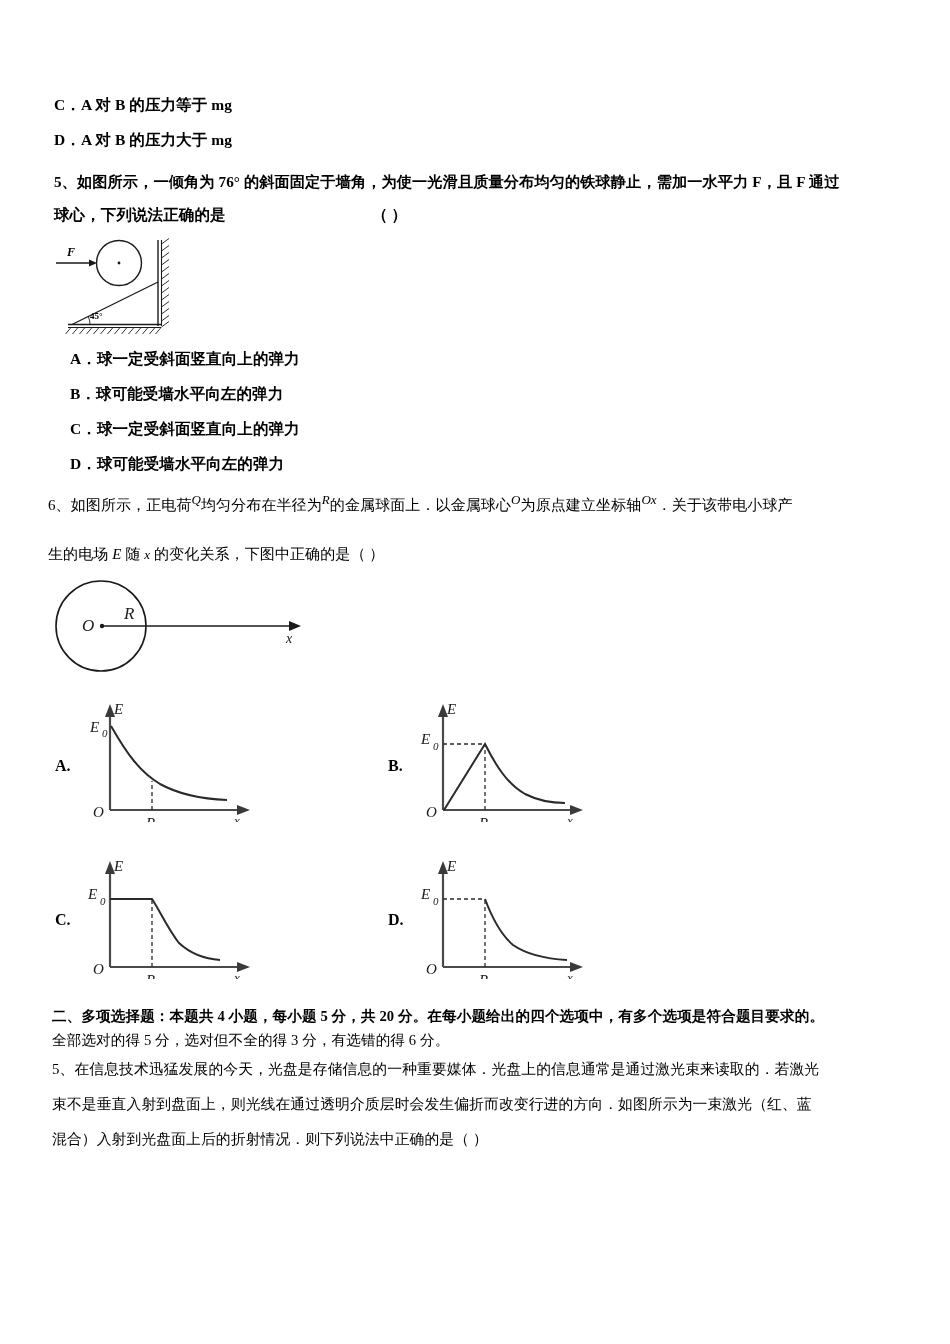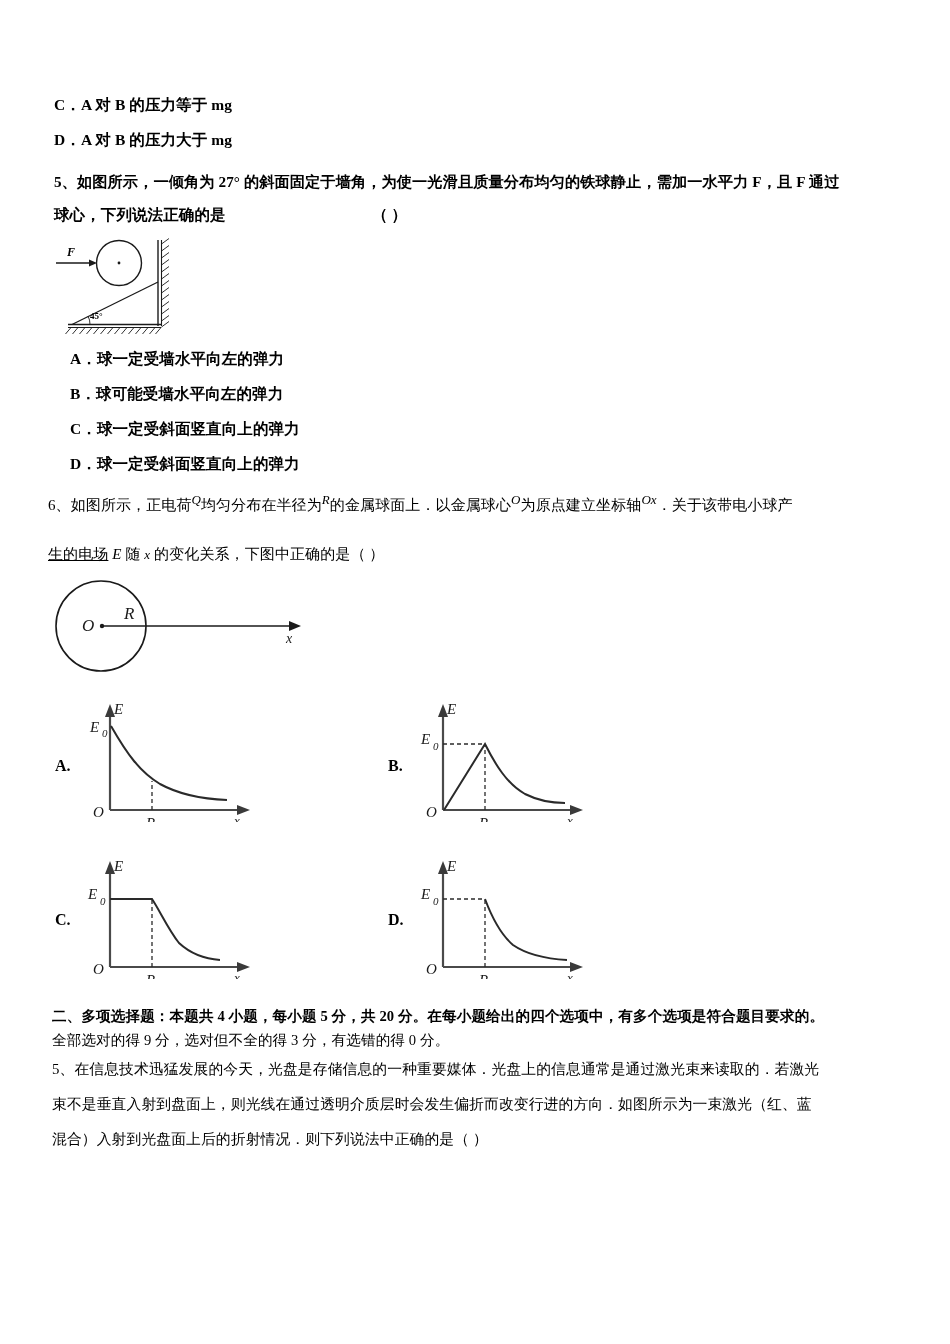--- a/index.html
+++ b/index.html
@@ -78,21 +78,21 @@
 </style>
 </head>
 <body>
 
 <div class="page">
 
   <div class="line opt" style="left:42px; top:95px;">C．A 对 B 的压力等于 mg</div>
 
   <div class="line opt" style="left:42px; top:130px;">D．A 对 B 的压力大于 mg</div>
 
-  <div class="line q-line" style="left:42px; top:172px; font-size:15.2px;">5、如图所示，一倾角为 27°  的斜面固定于墙角，为使一光滑且质量分布均匀的铁球静止，需加一水平力 F，且 F 通过</div>
+  <div class="line q-line" style="left:42px; top:172px; font-size:15.2px;">5、如图所示，一倾角为 76°  的斜面固定于墙角，为使一光滑且质量分布均匀的铁球静止，需加一水平力 F，且 F 通过</div>
 
   <div class="line q-line" style="left:42px; top:205px;">球心，下列说法正确的是</div>
 
   <div class="line q-line" style="left:360px; top:205px;">（     ）</div>
 
   <div class="fig" style="left:38px; top:238px;">
     <svg width="150" height="100" viewBox="0 0 150 100">
 
       <line x1="108" y1="2" x2="108" y2="88" stroke="#1a1a1a" stroke-width="1.4"></line>
       <line x1="111.5" y1="2" x2="111.5" y2="88" stroke="#1a1a1a" stroke-width="1.1"></line>
@@ -141,31 +141,31 @@
 
       <circle cx="69" cy="25" r="22.5" fill="none" stroke="#1a1a1a" stroke-width="1.4"></circle>
       <circle cx="69" cy="25" r="1.4" fill="#1a1a1a"></circle>
 
       <line x1="6" y1="25" x2="42" y2="25" stroke="#1a1a1a" stroke-width="1.3"></line>
       <polygon points="47,25 39,21.6 39,28.4" fill="#1a1a1a"></polygon>
       <text class="lbl-italic lbl-bold" x="17" y="18" font-size="12" font-style="italic" font-weight="bold">F</text>
     </svg>
   </div>
 
-  <div class="line opt" style="left:58px; top:349px;">A．球一定受墙水平向左的弹力</div>
+  <div class="line opt" style="left:58px; top:349px;">A．球一定受斜面竖直向上的弹力</div>
   <div class="line opt" style="left:58px; top:384px;text-align:right;">B．球可能受墙水平向左的弹力</div>
   <div class="line opt" style="left:58px; top:419px;">C．球一定受斜面竖直向上的弹力</div>
-  <div class="line opt" style="left:58px; top:454px;">D．球一定受斜面竖直向上的弹力</div>
+  <div class="line opt" style="left:58px; top:454px;">D．球可能受墙水平向左的弹力</div>
 
   <div class="line" style="left:36px; top:490px; font-size:15px; font-weight:normal;">
     <span class="cn" style="font-weight:normal;">6、如图所示，正电荷</span><span class="sup">Q</span><span class="cn" style="font-weight:normal;">均匀分布在半径为</span><span class="sup">R</span><span class="cn" style="font-weight:normal;">的金属球面上．以金属球心</span><span class="sup">O</span><span class="cn" style="font-weight:normal;">为原点建立坐标轴</span><span class="sup">Ox</span><span class="cn" style="font-weight:normal;">．关于该带电小球产</span>
   </div>
 
   <div class="line" style="left:36px; top:545px; font-size:15px; font-weight:normal;">
-    <span class="cn" style="font-weight:normal;text-decoration:underline;">生的电场</span>
+    <span class="cn" style="font-weight:normal;">生的电场</span>
     <span class="mi">E</span>
     <span class="cn" style="font-weight:normal;">随</span>
     <span class="mi" style="font-size:13px;">x</span>
     <span class="cn" style="font-weight:normal;margin-top:46px;">的变化关系，下图中正确的是（    ）</span>
   </div>
 
   <div class="fig" style="left:36px; top:578px;">
     <svg width="270" height="100" viewBox="0 0 270 100">
       <circle cx="53" cy="48" r="45" fill="none" stroke="#1a1a1a" stroke-width="1.6"></circle>
       <circle cx="54" cy="48" r="2.2" fill="#1a1a1a"></circle>
@@ -252,19 +252,19 @@
       <text class="lbl-italic" x="32" y="22" font-size="15">E</text>
       <text class="lbl-italic" x="6" y="50" font-size="15">E</text>
       <text class="lbl-italic" x="18" y="56" font-size="11">0</text>
       <text class="lbl-italic" x="11" y="125" font-size="15">O</text>
       <text class="lbl-italic" x="64" y="136" font-size="15">R</text>
       <text class="lbl-italic" x="152" y="133" font-size="13">x</text>
     </svg>
   </div>
 
   <div class="line" style="left:40px; top:1007px; font-size:14.6px; font-weight:bold;">二、多项选择题：本题共 4 小题，每小题 5 分，共 20 分。在每小题给出的四个选项中，有多个选项是符合题目要求的。</div>
-  <div class="line" style="left:40px; top:1031px; font-size:14.6px; font-weight:normal;">全部选对的得 9 分，选对但不全的得 3 分，有选错的得 0 分。</div>
+  <div class="line" style="left:40px; top:1031px; font-size:14.6px; font-weight:normal;">全部选对的得 5 分，选对但不全的得 3 分，有选错的得 6 分。</div>
 
   <div class="line" style="left:40px; top:1060px; font-size:14.8px; font-weight:normal;">5、在信息技术迅猛发展的今天，光盘是存储信息的一种重要媒体．光盘上的信息通常是通过激光束来读取的．若激光</div>
   <div class="line" style="left:40px; top:1130px; font-size:14.8px; font-weight:normal;">混合）入射到光盘面上后的折射情况．则下列说法中正确的是（     ）</div>
   <div class="line" style="left:40px; top:1095px; font-size:14.8px; font-weight:normal;">束不是垂直入射到盘面上，则光线在通过透明介质层时会发生偏折而改变行进的方向．如图所示为一束激光（红、蓝</div>
 
 </div>
 
 </body></html>

